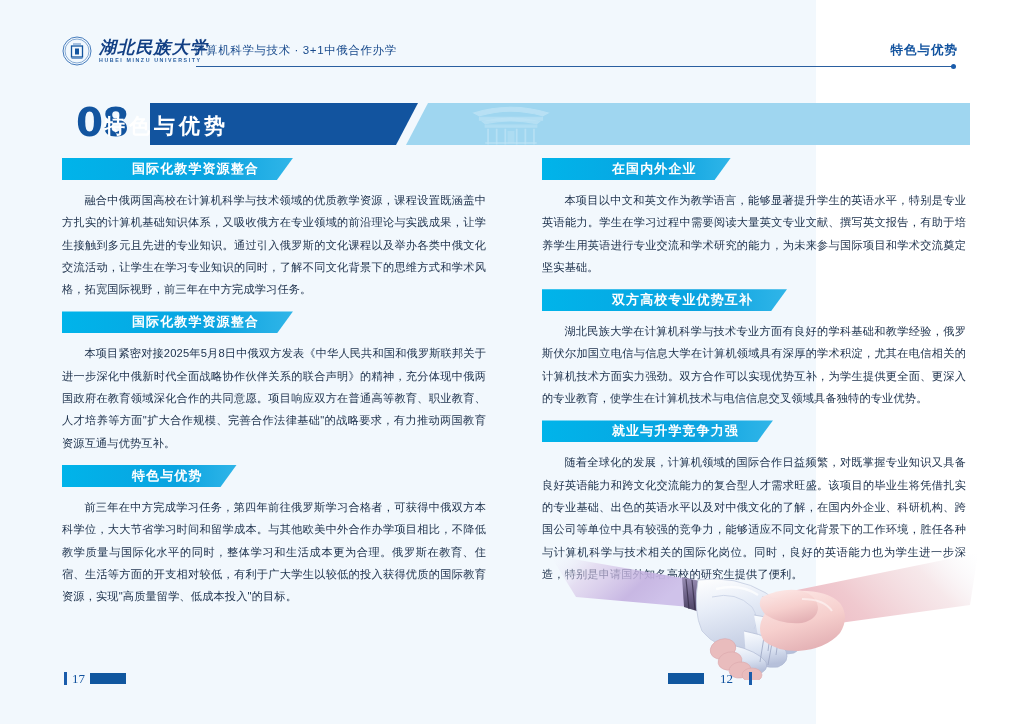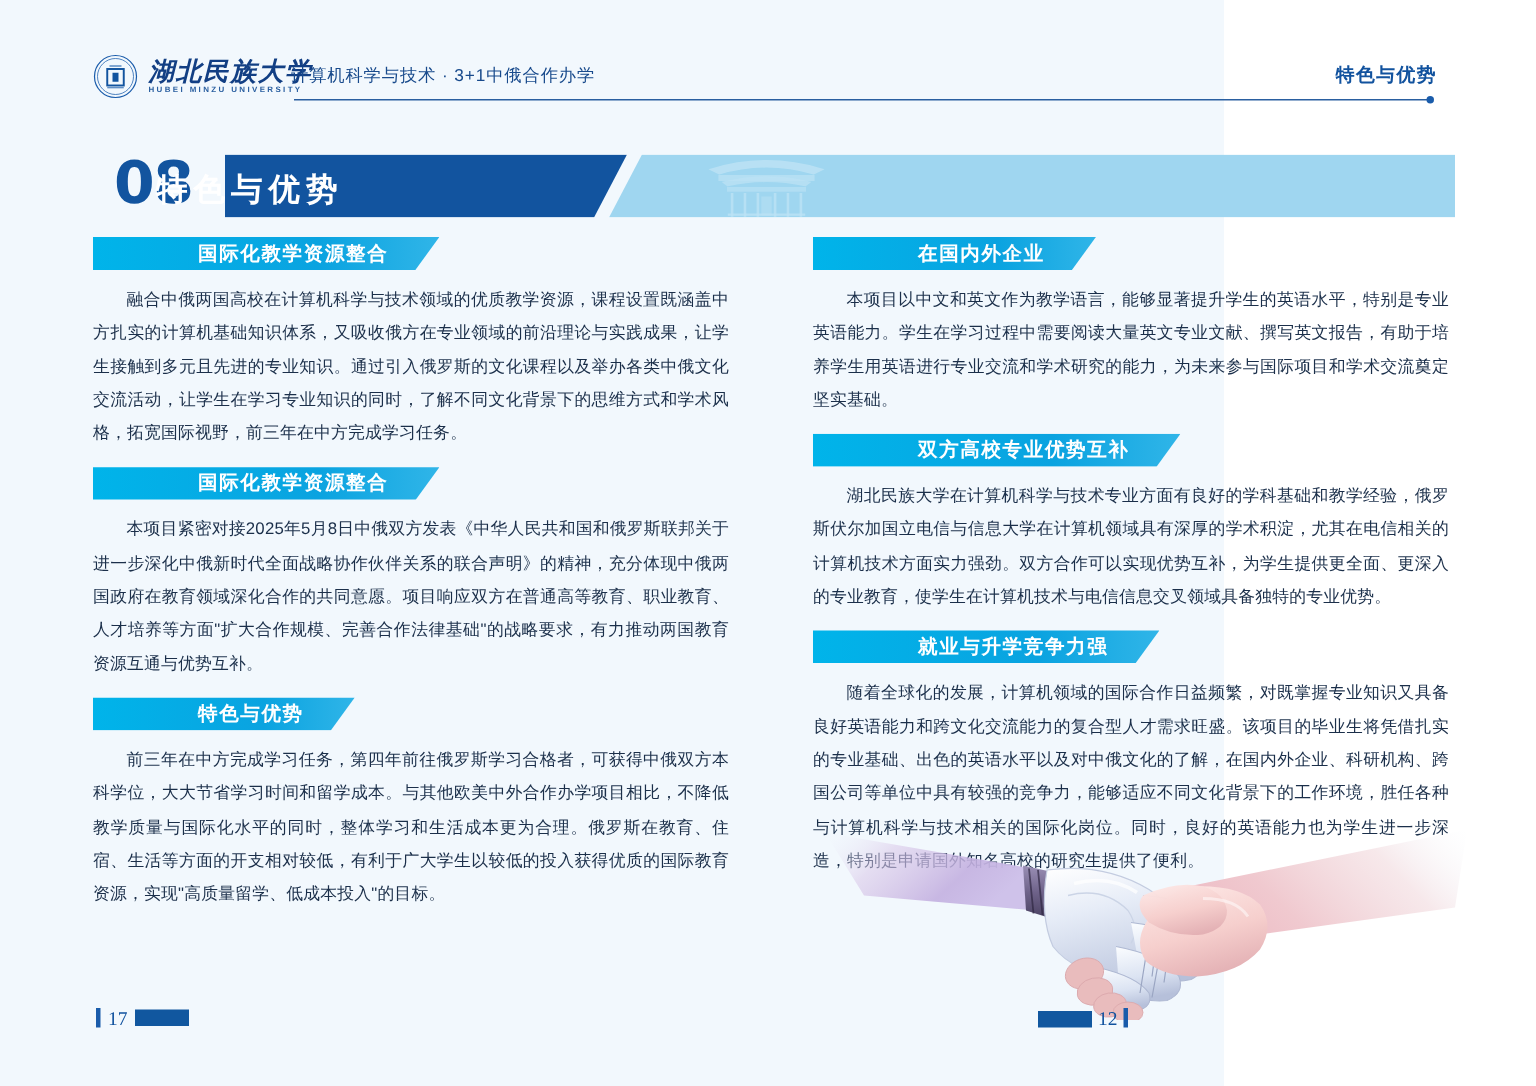--- a/index.html
+++ b/index.html
@@ -237,22 +237,22 @@
     top: 672px;
     display: flex;
     align-items: center;
     gap: 5px;
   }
   .footer-right {
     position: absolute;
     right: 64px;
     top: 672px;
     display: flex;
-    align-items: flex-end;
-    gap: 4px;
+    align-items: center;
+    gap: 16px;
     margin-left: 16px;
   }
   .foot-bar-thin {
     width: 3px; height: 13px;
     background: #1a5cab;
   }
   .foot-bar-wide {
     width: 36px; height: 11px;
     background: #11579f;
   }

